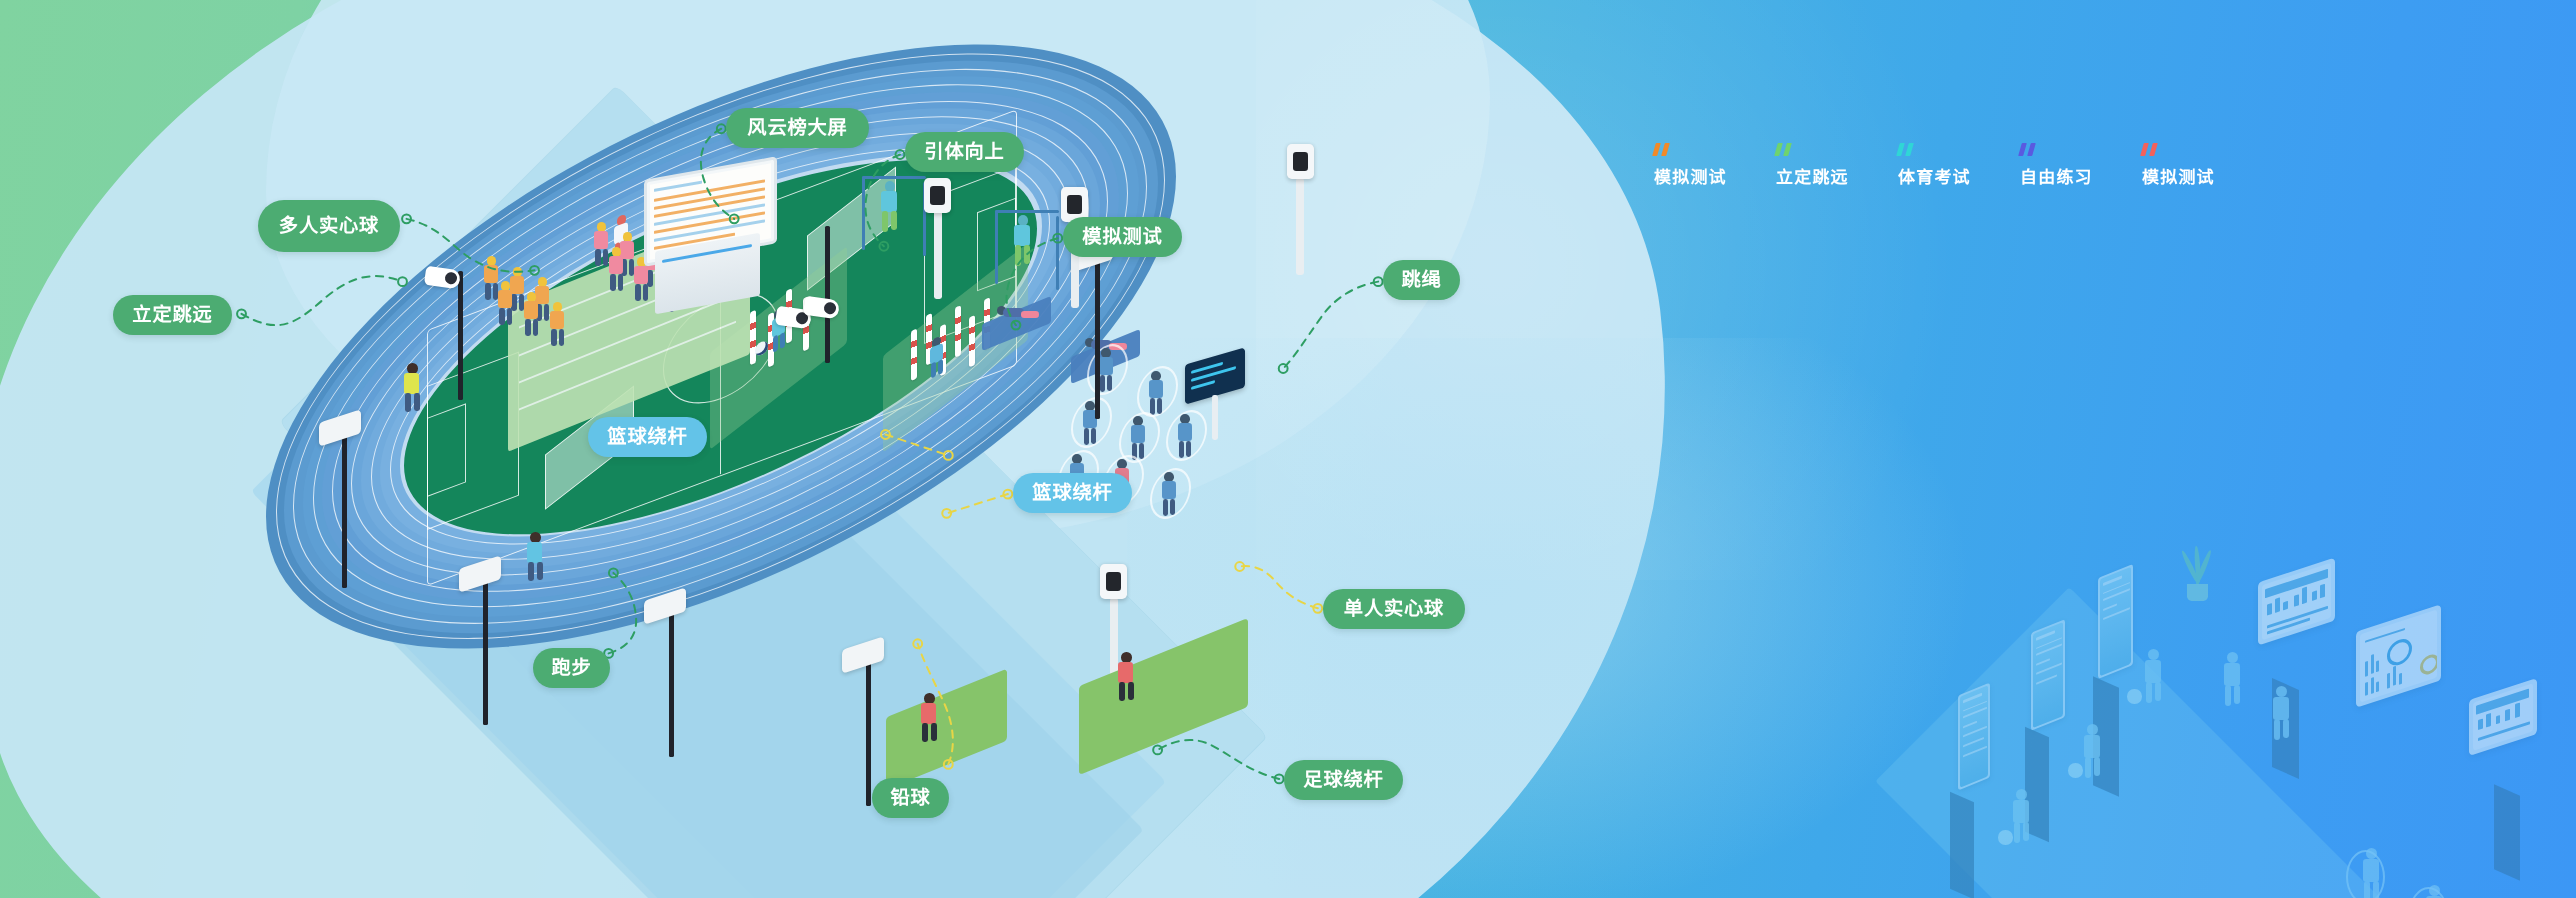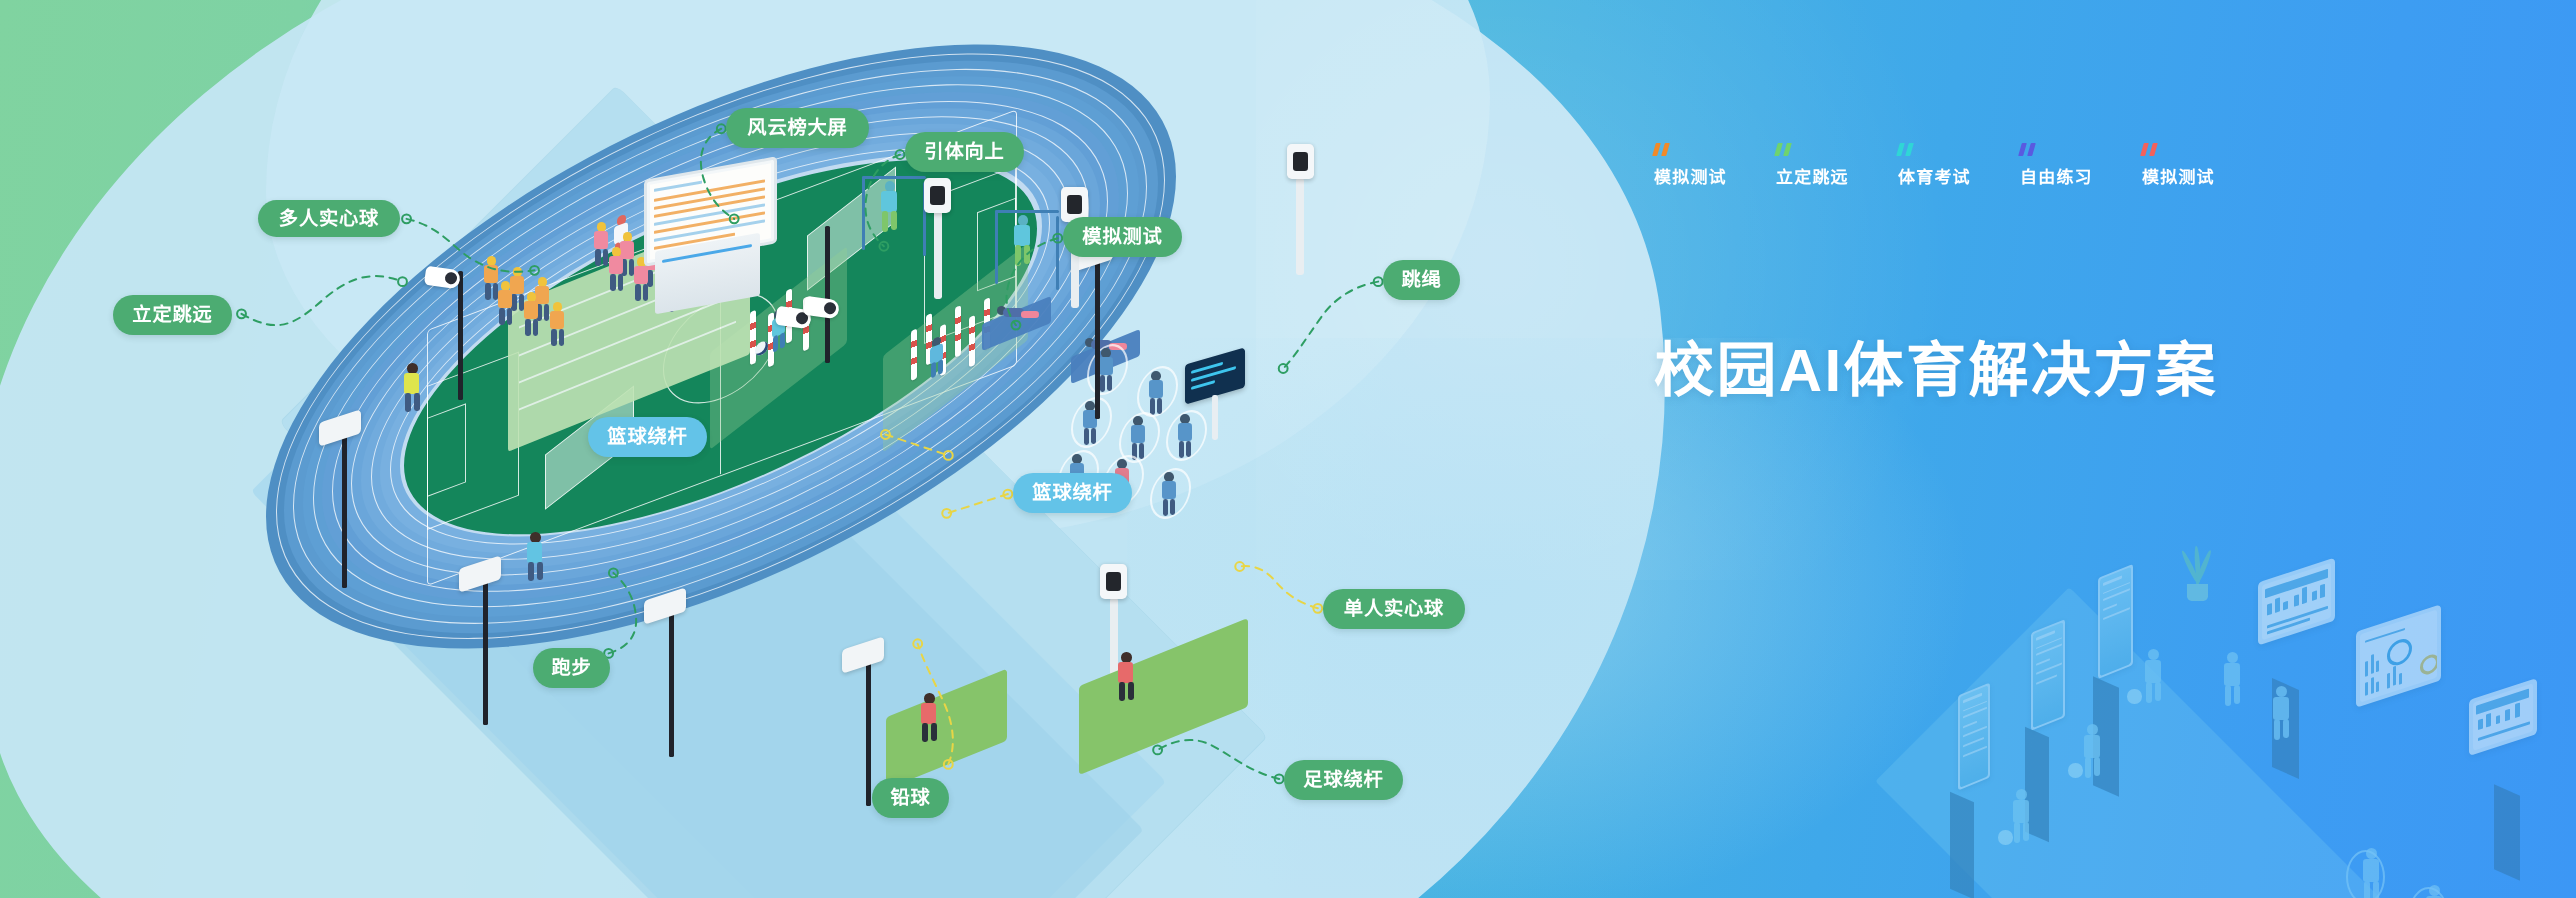--- a/index.html
+++ b/index.html
@@ -605,21 +605,21 @@
       <circle cx="762" cy="712" r="5.5" fill="none" stroke="#2e9e63" stroke-width="2.5"></circle>
       <path d="M1178,950 C1188,926 1184,898 1172,872 C1160,846 1148,824 1140,800" fill="none" stroke="#e8d546" stroke-width="2.5" stroke-dasharray="9 8" stroke-linecap="round"></path>
       <circle cx="1178" cy="950" r="5.5" fill="none" stroke="#e8d546" stroke-width="2.5"></circle>
       <circle cx="1140" cy="800" r="5.5" fill="none" stroke="#e8d546" stroke-width="2.5"></circle>
       <path d="M1589,968 C1556,960 1536,944 1512,930 C1486,914 1462,918 1438,932" fill="none" stroke="#2e9e63" stroke-width="2.5" stroke-dasharray="9 8" stroke-linecap="round"></path>
       <circle cx="1589" cy="968" r="5.5" fill="none" stroke="#2e9e63" stroke-width="2.5"></circle>
       <circle cx="1438" cy="932" r="5.5" fill="none" stroke="#2e9e63" stroke-width="2.5"></circle>
     </svg>
 
   <div id="pill-layer">
-      <div class="pill green" style="left: 258px; top: 200px; width: 142px; height: 37px; font-size: 19.3px;">
+      <div class="pill green" style="left: 258px; top: 200px; width: 142px; height: 52px; font-size: 19.3px;">
         <span>多人实心球</span>
       </div>
       <div class="pill green" style="left: 113px; top: 295px; width: 119px; height: 40px; font-size: 19.3px;">
         <span>立定跳远</span>
       </div>
       <div class="pill green" style="left: 726px; top: 108px; width: 143px; height: 40px; font-size: 19.3px;">
         <span>风云榜大屏</span>
       </div>
       <div class="pill green" style="left: 905px; top: 132px; width: 119px; height: 40px; font-size: 19.3px;">
         <span>引体向上</span>
@@ -668,21 +668,20 @@
             <i style="background:#5a5ae0"></i>
             <i style="background:#5a5ae0"></i>
           </span><span class="ftext">自由练习</span></div>
         <div class="feat"><span class="slash">
             <i style="background:#f2615c"></i>
             <i style="background:#f2615c"></i>
           </span><span class="ftext">模拟测试</span></div>
       </div>
   </div>
 
-  <div id="headline">校园AI体育解决方案</div>
 
   <div id="hall">
     <div id="hall-floor"></div>
 
     <div class="kiosk-stand" style="left:90px;top:266px;width:24px;height:97px;transform:skewY(24deg);"></div>
     <div class="kiosk" style="left:98px;top:158px;width:32px;height:95px;transform:skewY(-22deg);">
       <div class="scr">
           <div class="bar" style="left:2.4px;top:4.8px;width:19.3px;height:2.4px;"></div>
           <div class="bar" style="left:2.4px;top:14.5px;width:24px;height:1.6px;"></div>
           <div class="bar" style="left:2.4px;top:21px;width:24px;height:1.6px;"></div>

